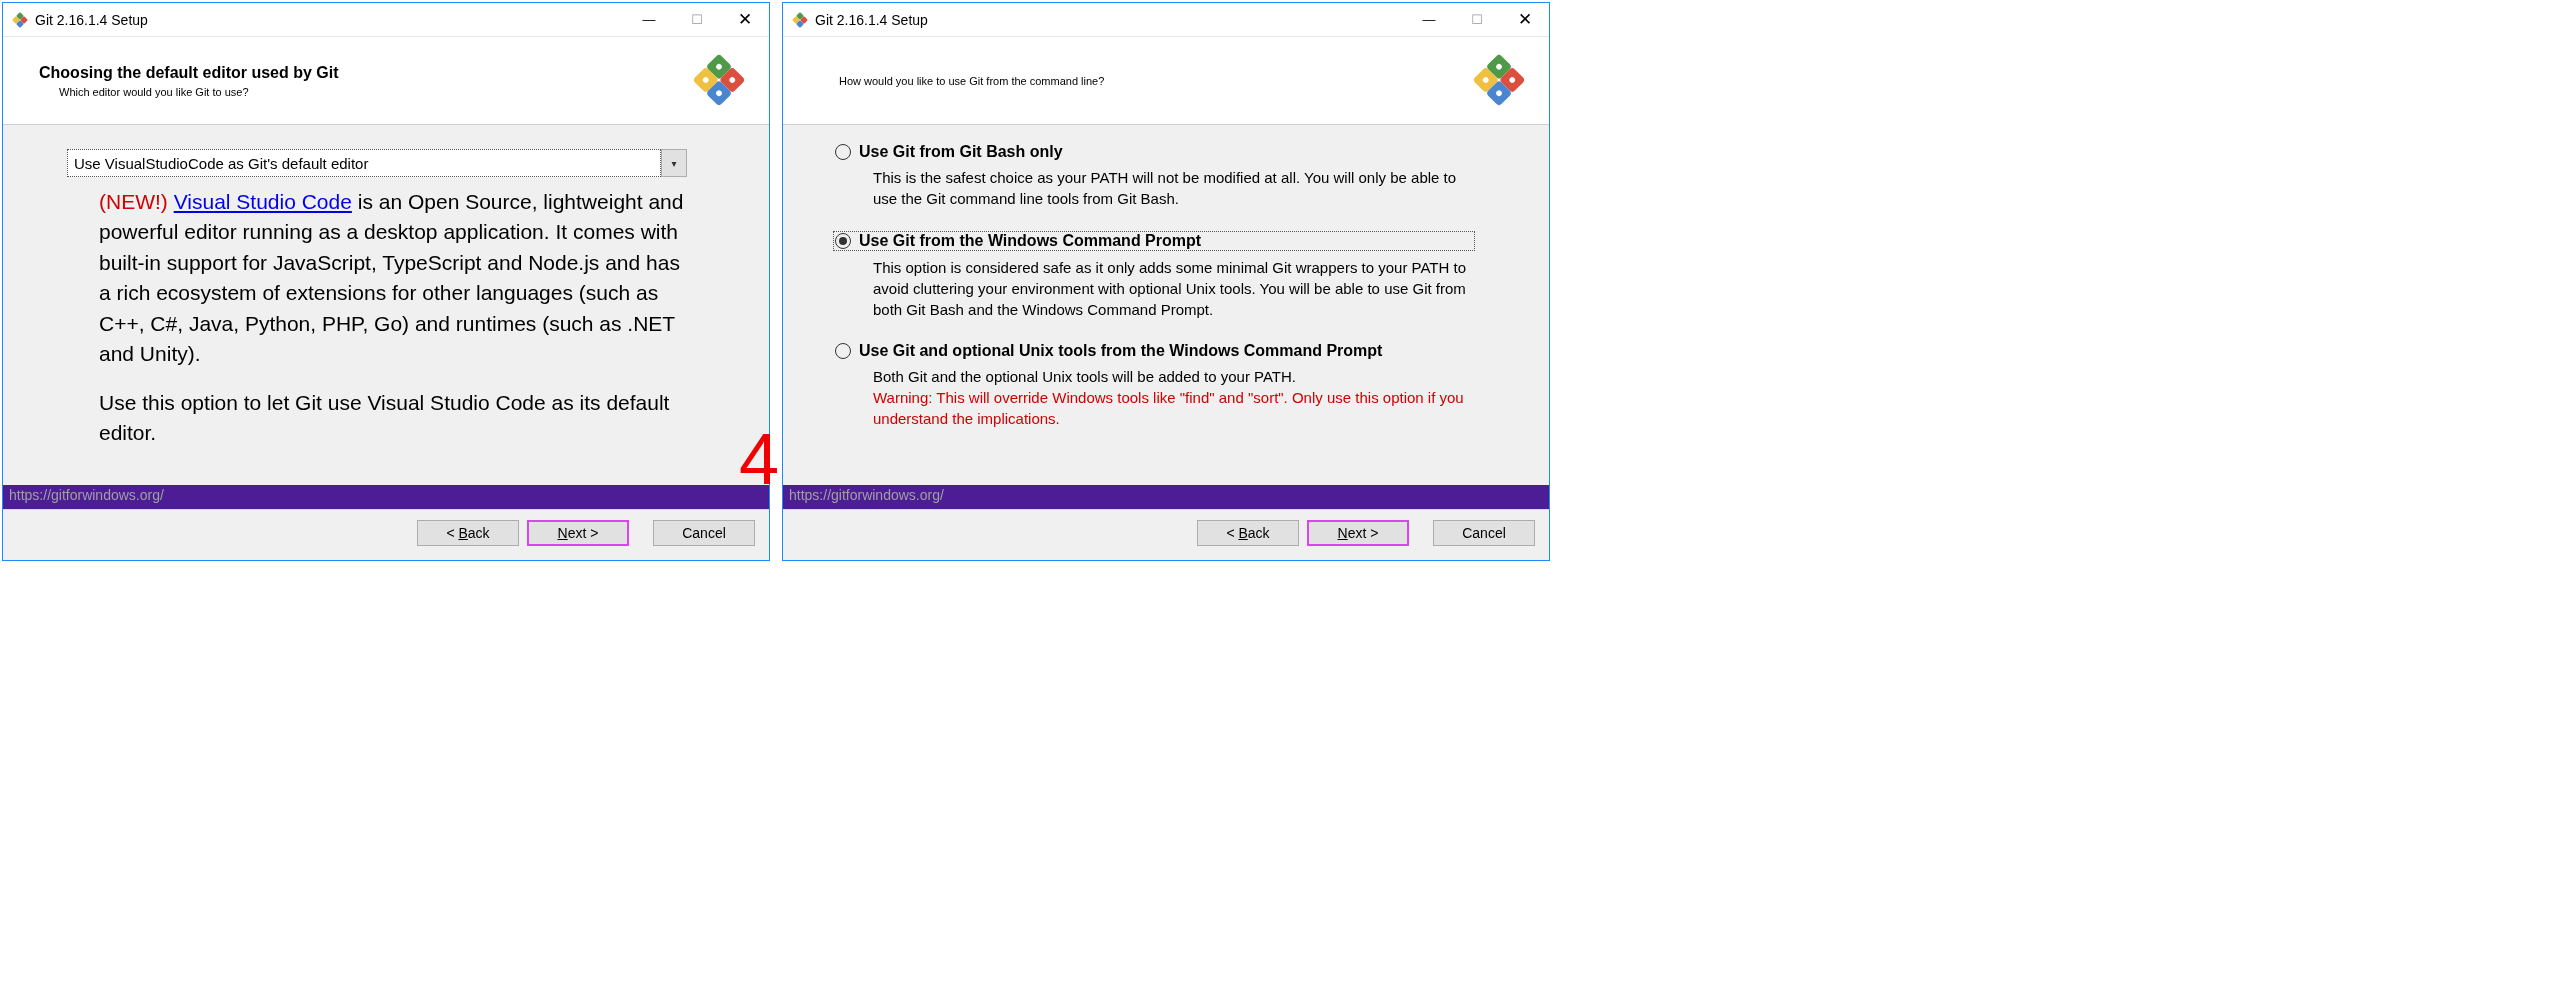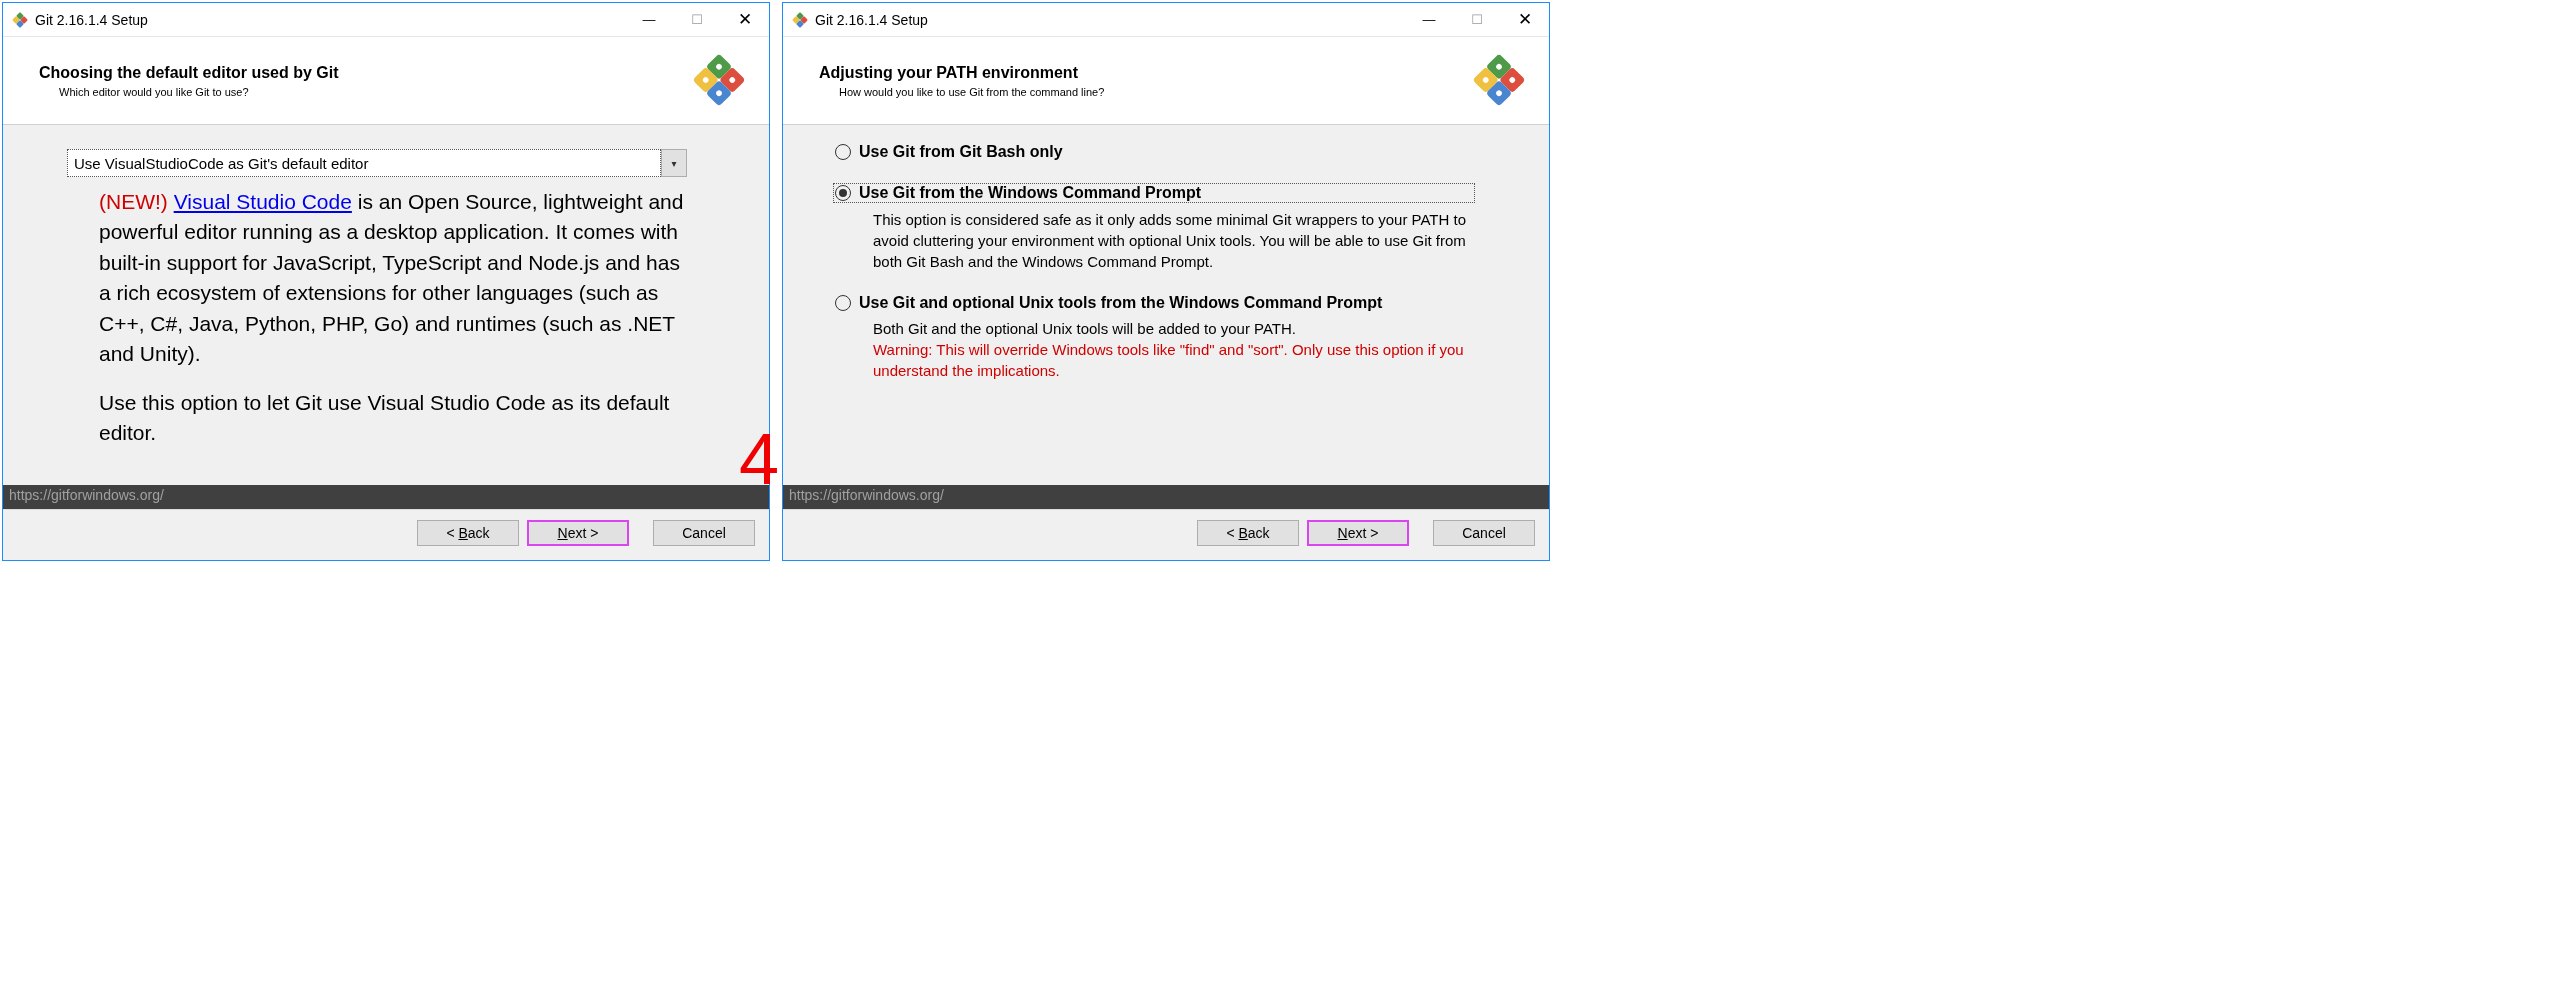--- a/index.html
+++ b/index.html
@@ -158,21 +158,21 @@
     font-weight: normal;
     color: #f00000;
     font-family: "Segoe UI", sans-serif;
     line-height: 1;
   }
 
   .footer-link {
     font-size: 14px;
     color: #a0a0a0;
     padding: 2px 6px 6px 6px;
-    background: #404040;
+    background: #4c1d95;
   }
   .button-row {
     background: #f0f0f0;
     padding: 10px 14px 14px 14px;
     display: flex;
     justify-content: flex-end;
     gap: 8px;
     border-top: 1px solid #dcdcdc;
   }
   .btn {
@@ -280,21 +280,20 @@
       <span class="title-text">Git 2.16.1.4 Setup</span>
       <div class="sysbtns">
         <div class="sysbtn">—</div>
         <div class="sysbtn disabled">☐</div>
         <div class="sysbtn close">✕</div>
       </div>
     </div>
 
     <div class="header">
       <div class="texts">
-        <div class="h-title">Adjusting your PATH environment</div>
         <div class="h-sub">How would you like to use Git from the command line?</div>
       </div>
       <div class="logo">
         <svg class="git-logo-svg" viewBox="0 0 64 64">
             <g transform="rotate(45 32 32)">
               <rect x="12" y="12" width="20" height="20" rx="4" fill="#4e9a48"></rect>
               <rect x="32" y="12" width="20" height="20" rx="4" fill="#dc4f3f"></rect>
               <rect x="12" y="32" width="20" height="20" rx="4" fill="#f0c040"></rect>
               <rect x="32" y="32" width="20" height="20" rx="4" fill="#4a86cf"></rect>
               <circle cx="22" cy="22" r="3" fill="#fff"></circle>
@@ -306,20 +305,21 @@
       </div>
     </div>
 
     <div class="content" style="padding-left:52px; padding-top:18px;">
 
       <div class="radio-option">
         <div class="radio-head">
           <span class="radio-circle"></span>
           <span>Use Git from Git Bash only</span>
         </div>
+        <div class="radio-desc">This is the safest choice as your PATH will not be modified at all. You will only be able to use the Git command line tools from Git Bash.</div>
       </div>
 
       <div class="radio-option checked">
         <div class="radio-head selected">
           <span class="radio-circle">
               <span class="dot"></span>
             </span>
           <span>Use Git from the Windows Command Prompt</span>
         </div>
         <div class="radio-desc">This option is considered safe as it only adds some minimal Git wrappers to your PATH to avoid cluttering your environment with optional Unix tools. You will be able to use Git from both Git Bash and the Windows Command Prompt.</div>

